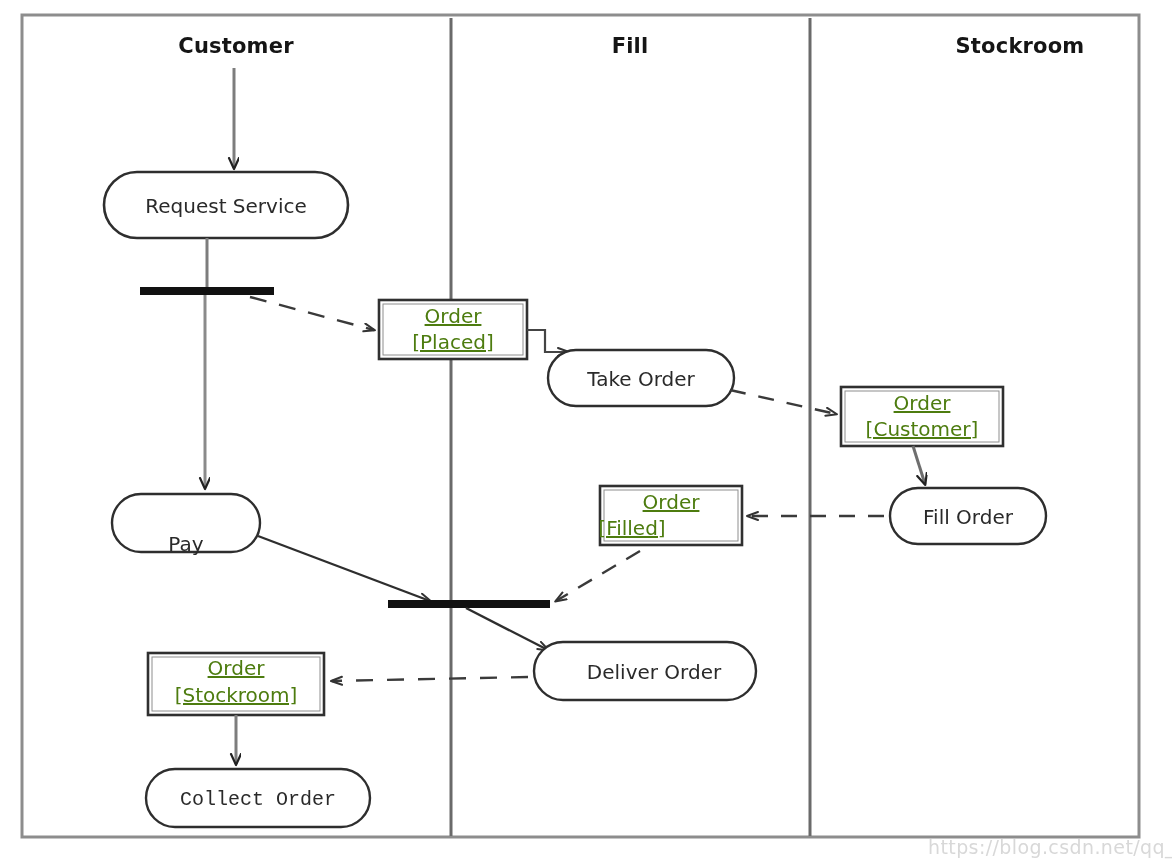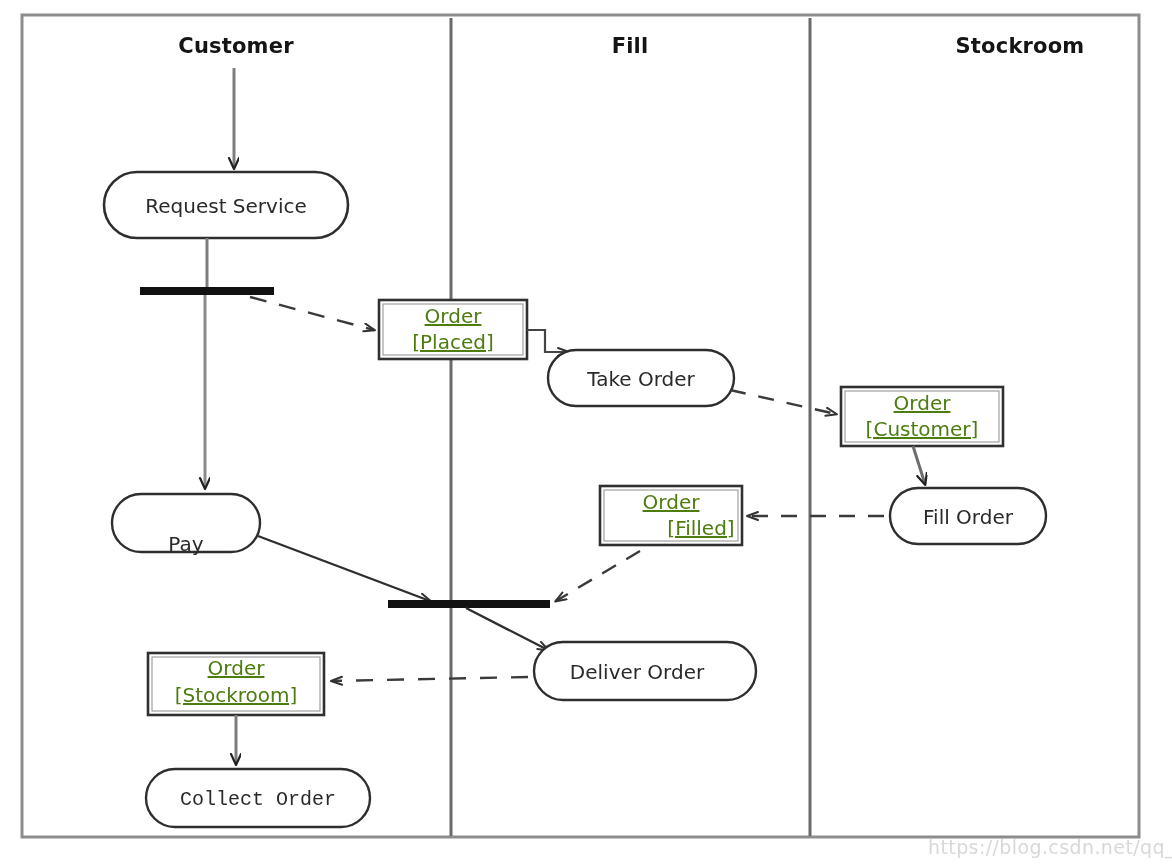--- a/index.html
+++ b/index.html
@@ -133,30 +133,30 @@
   </svg>
 
   <div class="lane-title" style="left:236px; top:34px;">Customer</div>
   <div class="lane-title" style="left:630px; top:34px;">Fill</div>
   <div class="lane-title" style="left:1020px; top:34px;">Stockroom</div>
 
   <div class="node-label" style="left:226px; top:206px;">Request Service</div>
   <div class="node-label" style="left:186px; top:544px;">Pay</div>
   <div class="node-label" style="left:258px; top:799px;font-family:Liberation Mono, monospace;">Collect Order</div>
   <div class="node-label" style="left:641px; top:379px;">Take Order</div>
-  <div class="node-label" style="left:637px; top:672px;">Deliver Order</div>
+  <div class="node-label" style="left:654px; top:672px;">Deliver Order</div>
   <div class="node-label" style="left:968px; top:517px;">Fill Order</div>
 
   <div class="obj-label" style="left:453px; top:304px;">Order</div>
   <div class="obj-label" style="left:453px; top:330px;text-align:right;">[Placed]</div>
 
   <div class="obj-label" style="left:922px; top:391px;">Order</div>
   <div class="obj-label" style="left:922px; top:417px;">[Customer]</div>
 
   <div class="obj-label" style="left:671px; top:490px;">Order</div>
-  <div class="obj-label" style="left:701px; top:516px;text-align:right;">[Filled]</div>
+  <div class="obj-label" style="left:632px; top:516px;text-align:right;">[Filled]</div>
 
   <div class="obj-label" style="left:236px; top:656px;">Order</div>
   <div class="obj-label" style="left:236px; top:683px;">[Stockroom]</div>
 
   <div class="watermark" style="left:928px; top:836px;">https://blog.csdn.net/qq_41783563</div>
 
 </div>
 
 </body></html>

